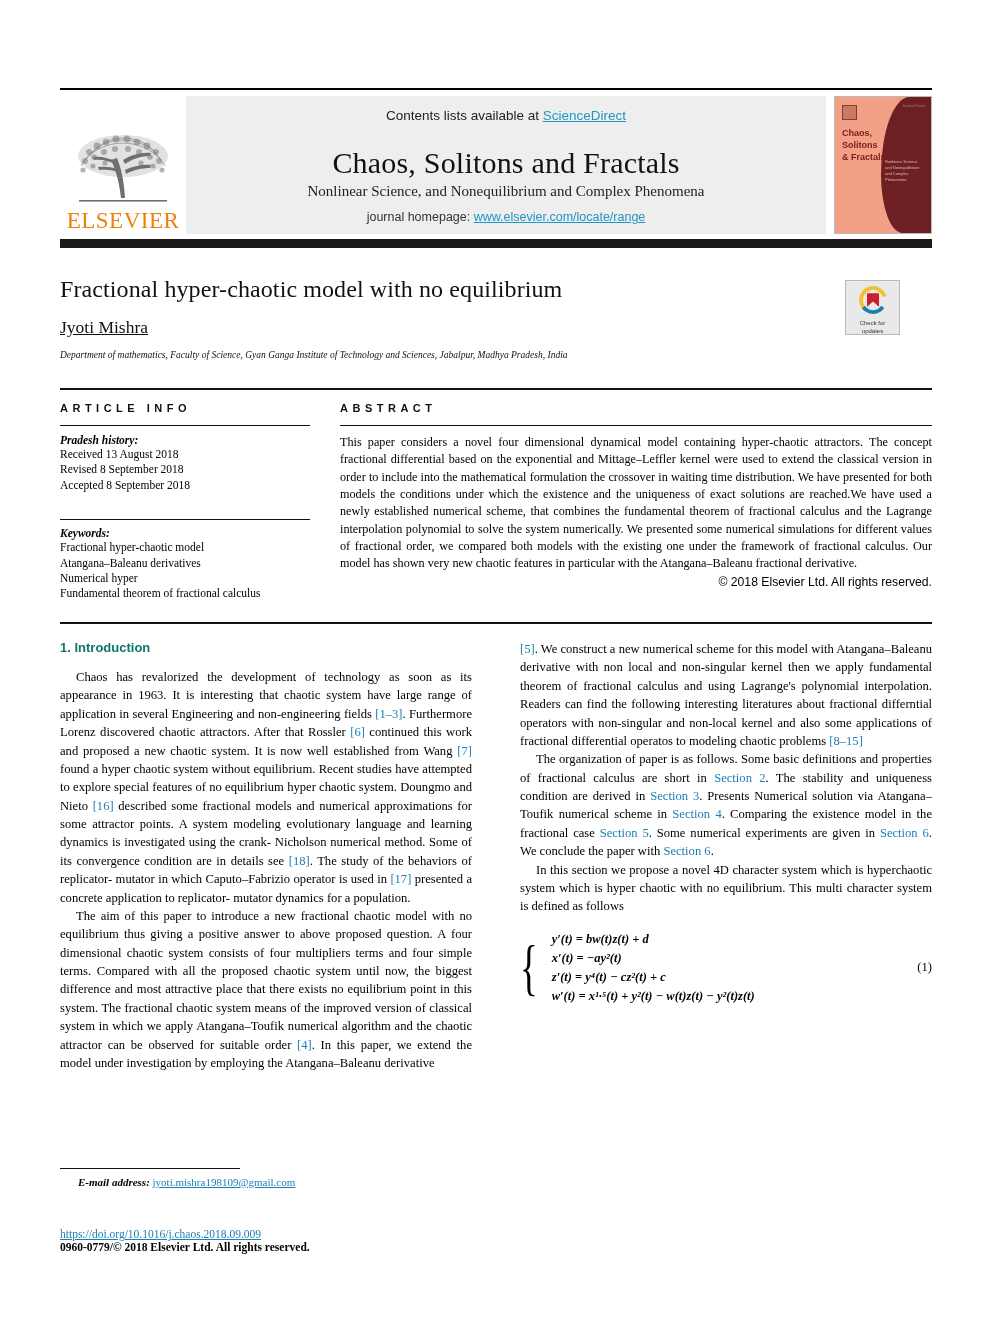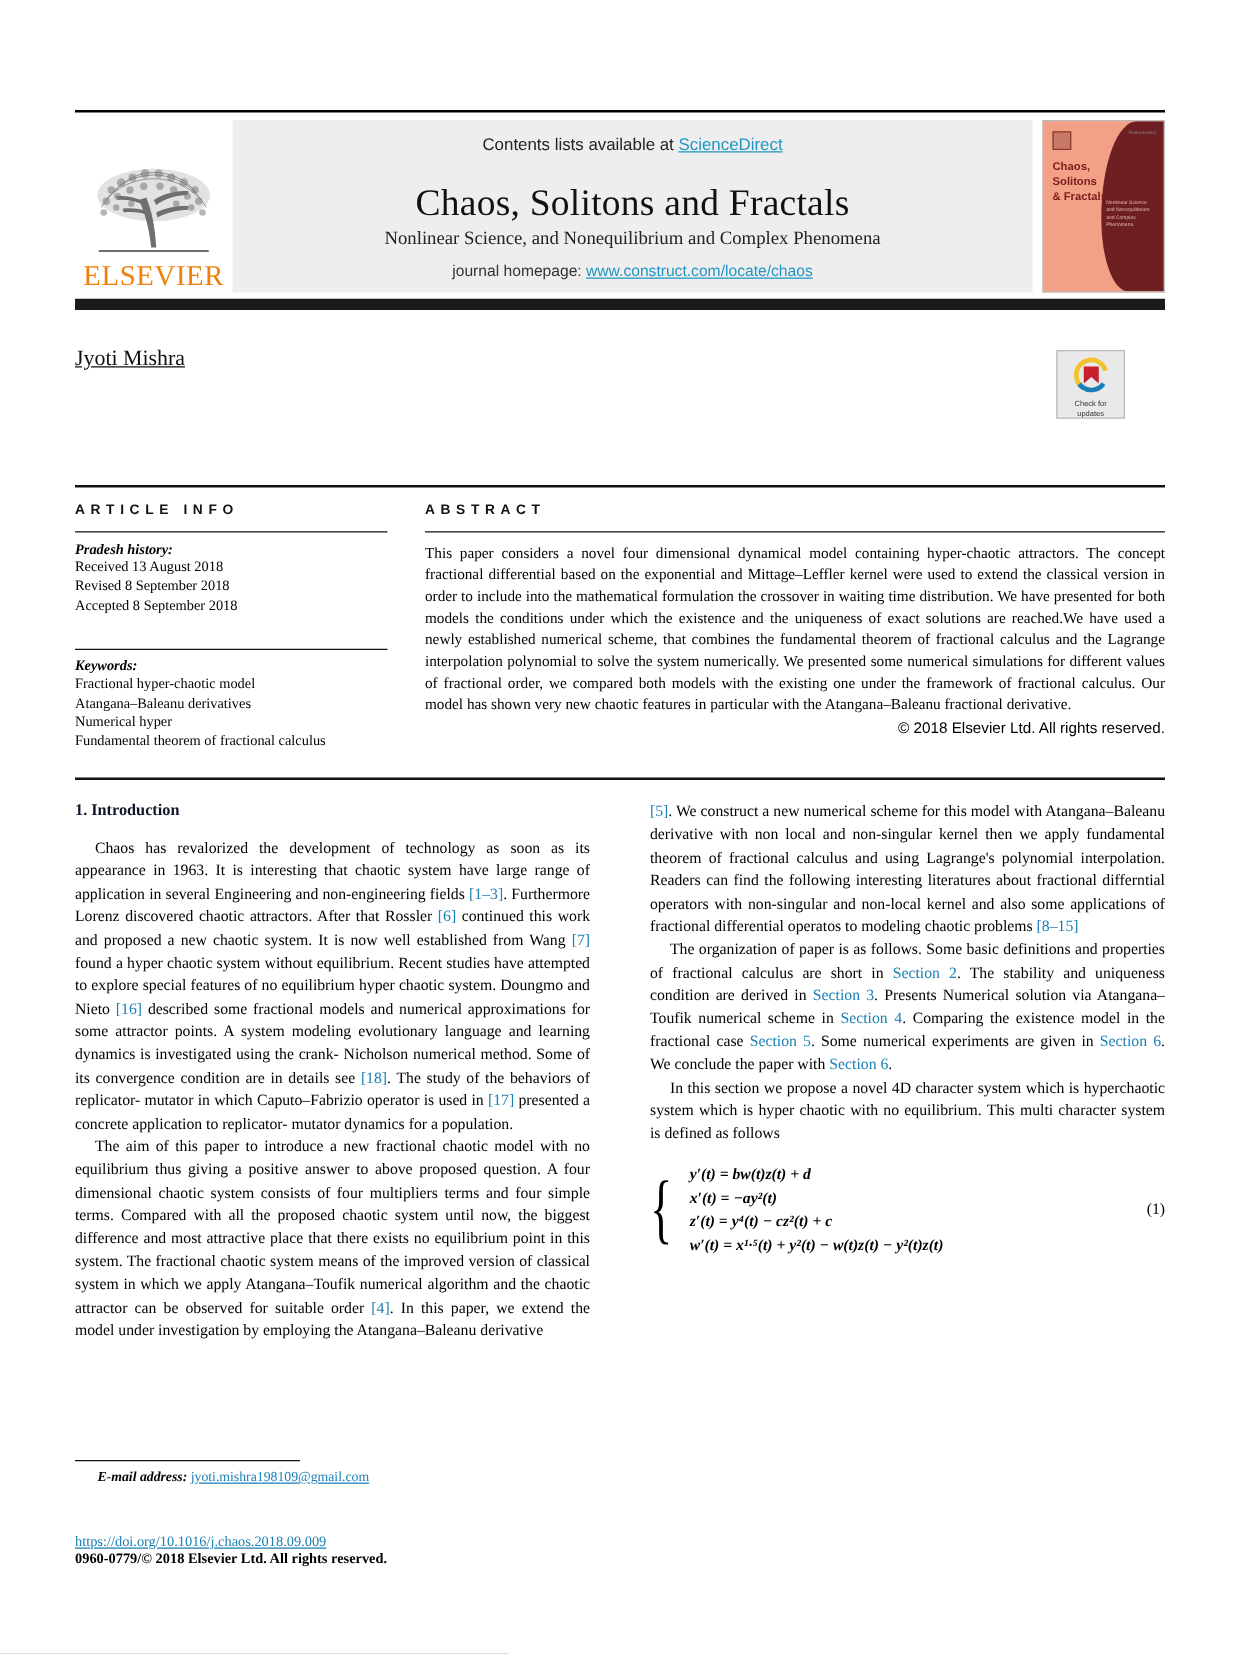--- a/index.html
+++ b/index.html
@@ -241,25 +241,25 @@
     text-align: right;
     margin-top: 2px;
   }
 
   
   .body-rule { position: absolute; top: 622px; left: 60px; width: 872px; border-top: 2.2px solid #111; }
   .col-left  { position: absolute; top: 640px; left: 60px;  width: 412px; }
   .col-right { position: absolute; top: 640px; left: 520px; width: 412px; }
 
   h2.section {
-    font-family: Liberation Serif, serif;
+    font-family: Liberation Sans, sans-serif;
     font-size: 13px;
     font-weight: bold;
     margin: 0 0 13px 0;
-    color: #0f172a;
+    color: #0f766e;
   }
   h2.section.spaced { margin-top: 22px; }
   p.para {
     font-family: "Liberation Serif", serif;
     font-size: 12.6px;
     line-height: 1.46;
     text-align: justify;
     text-indent: 16px;
     margin: 0;
   }
@@ -365,39 +365,41 @@
       <div class="elsevier-word">ELSEVIER</div>
     </div>
 
     <div class="masthead-center">
       <div class="contents-line">
         <span>Contents lists available at </span><a class="sd-link" href="#">ScienceDirect</a>
       </div>
       <div class="journal-title">Chaos, Solitons and Fractals</div>
       <div class="journal-sub">Nonlinear Science, and Nonequilibrium and Complex Phenomena</div>
       <div class="homepage-line">
-        <span>journal homepage: </span><a class="hp-link" href="#">www.construct.com/locate/chaos</a>
+        <span>journal homepage: </span><a class="hp-link" href="#">www.elsevier.com/locate/range</a>
       </div>
     </div>
 
     <div class="cover-thumb">
       <div class="cover-dark"></div>
       <div class="cover-box"></div>
       <div class="cover-topright">ScienceDirect</div>
       <div class="cover-title">
         <div>Chaos,</div>
         <div>Solitons</div>
         <div>&amp; Fractals</div>
       </div>
       <div class="cover-smalltext">Nonlinear Science and Nonequilibrium and Complex Phenomena</div>
     </div>
   </div>
 
   <div class="title-block">
+    <h1 class="paper-title">Fractional hyper-chaotic model with no equilibrium</h1>
     <div class="authors">Jyoti Mishra</div>
+    <div class="affiliation">Department of mathematics, Faculty of Science, Gyan Ganga Institute of Technology and Sciences, Jabalpur, Madhya Pradesh, India</div>
   </div>
 
   <div class="crossmark">
     <svg width="30" height="30" viewBox="0 0 40 40">
       <circle cx="20" cy="20" r="16" fill="none" stroke="#f2c12e" stroke-width="5" stroke-dasharray="62 38" transform="rotate(120 20 20)"></circle>
       <circle cx="20" cy="20" r="16" fill="none" stroke="#1a7fb5" stroke-width="5" stroke-dasharray="30 70" transform="rotate(35 20 20)"></circle>
       <path d="M12 11 h16 v18 l-8 -7 l-8 7 z" fill="#c8202e"></path>
     </svg>
     <div class="crossmark-label">
       <div>Check for</div>

